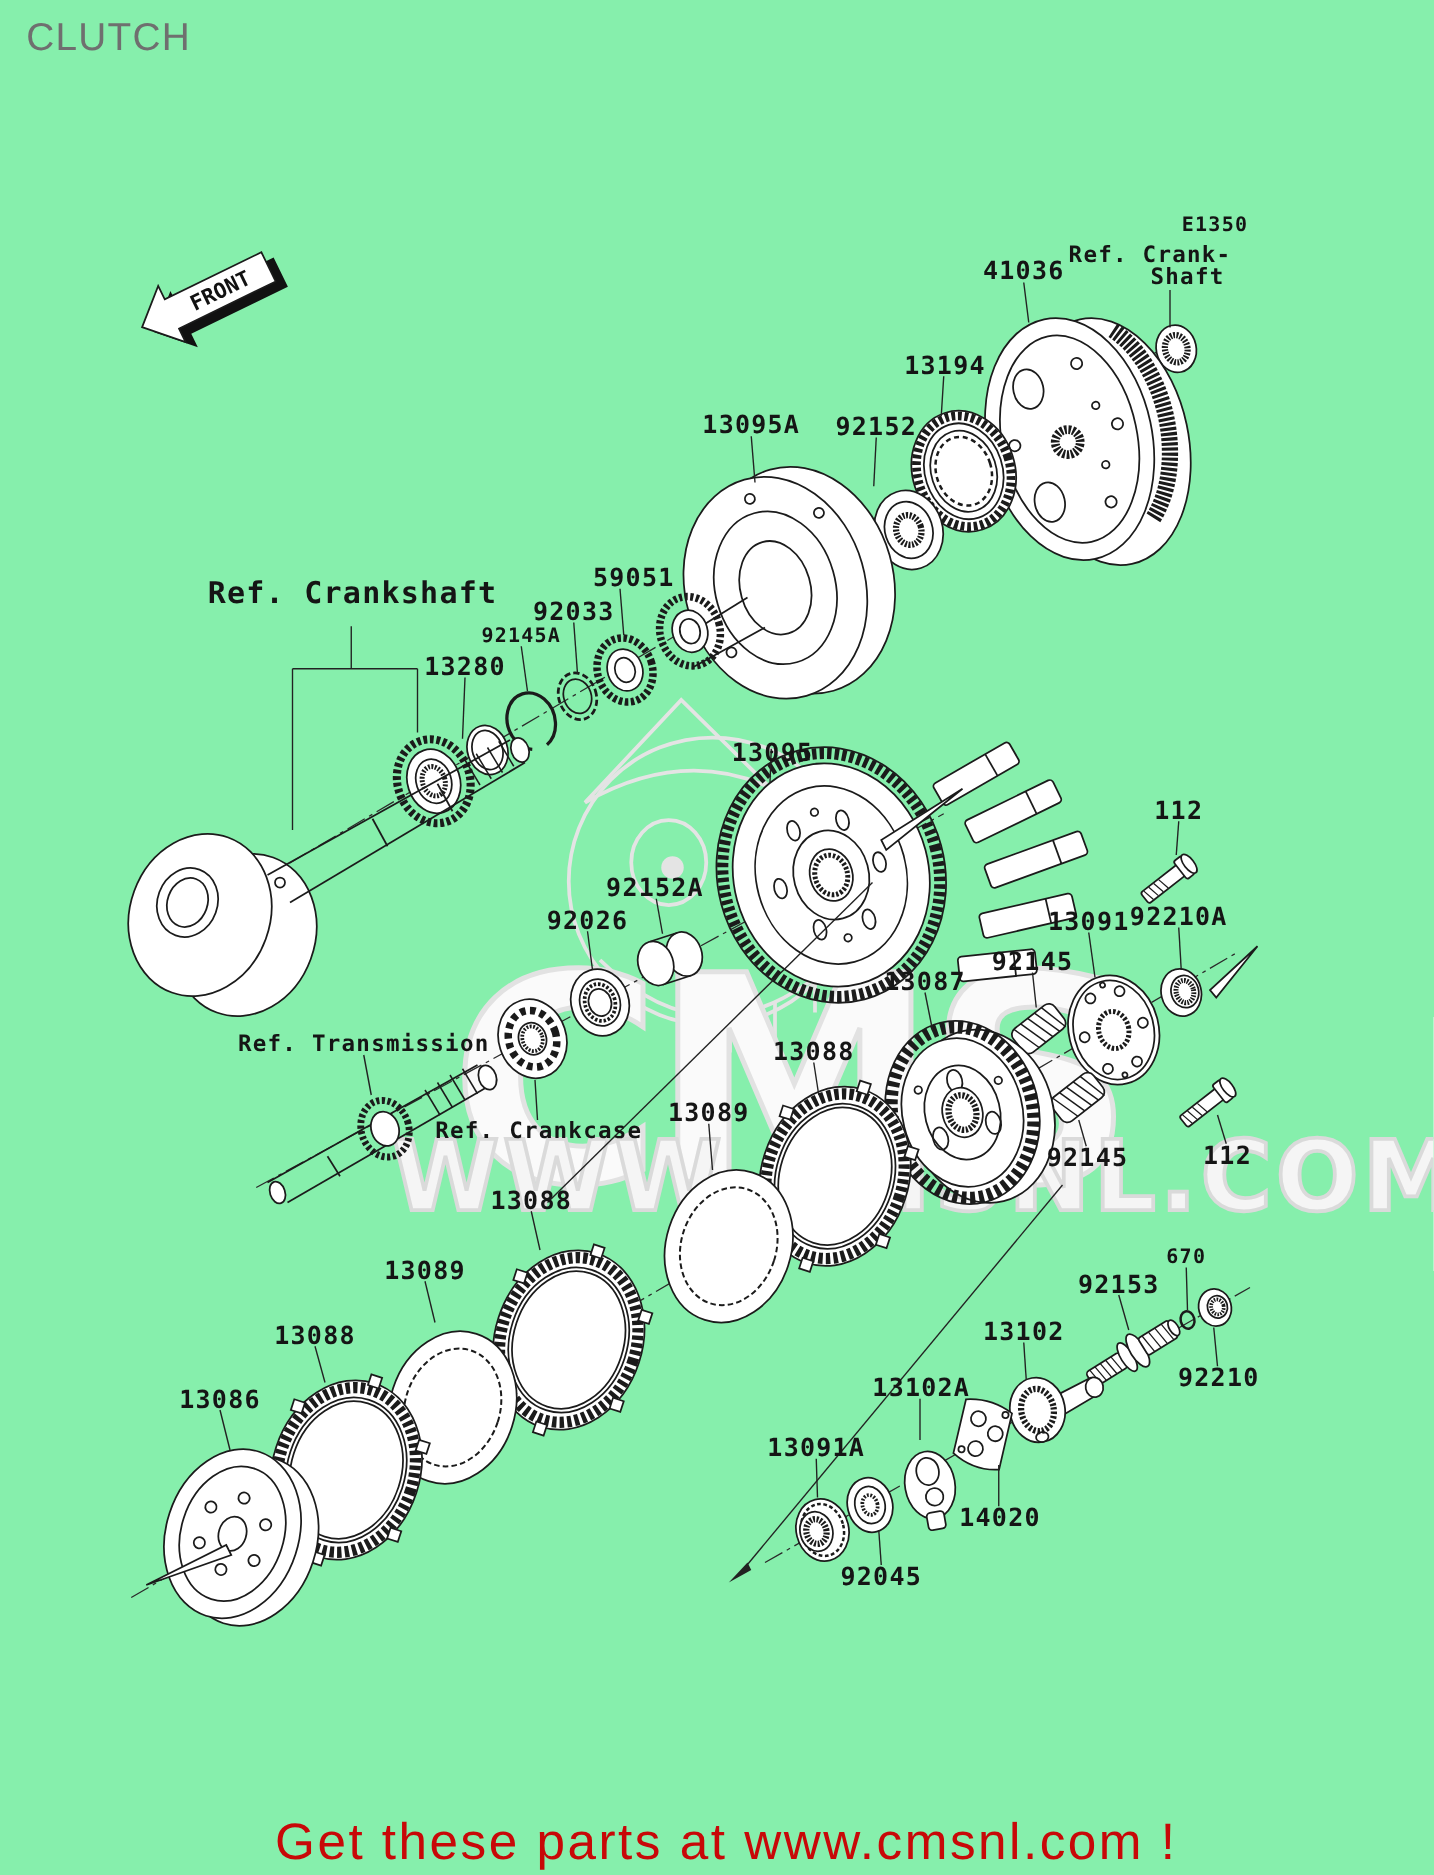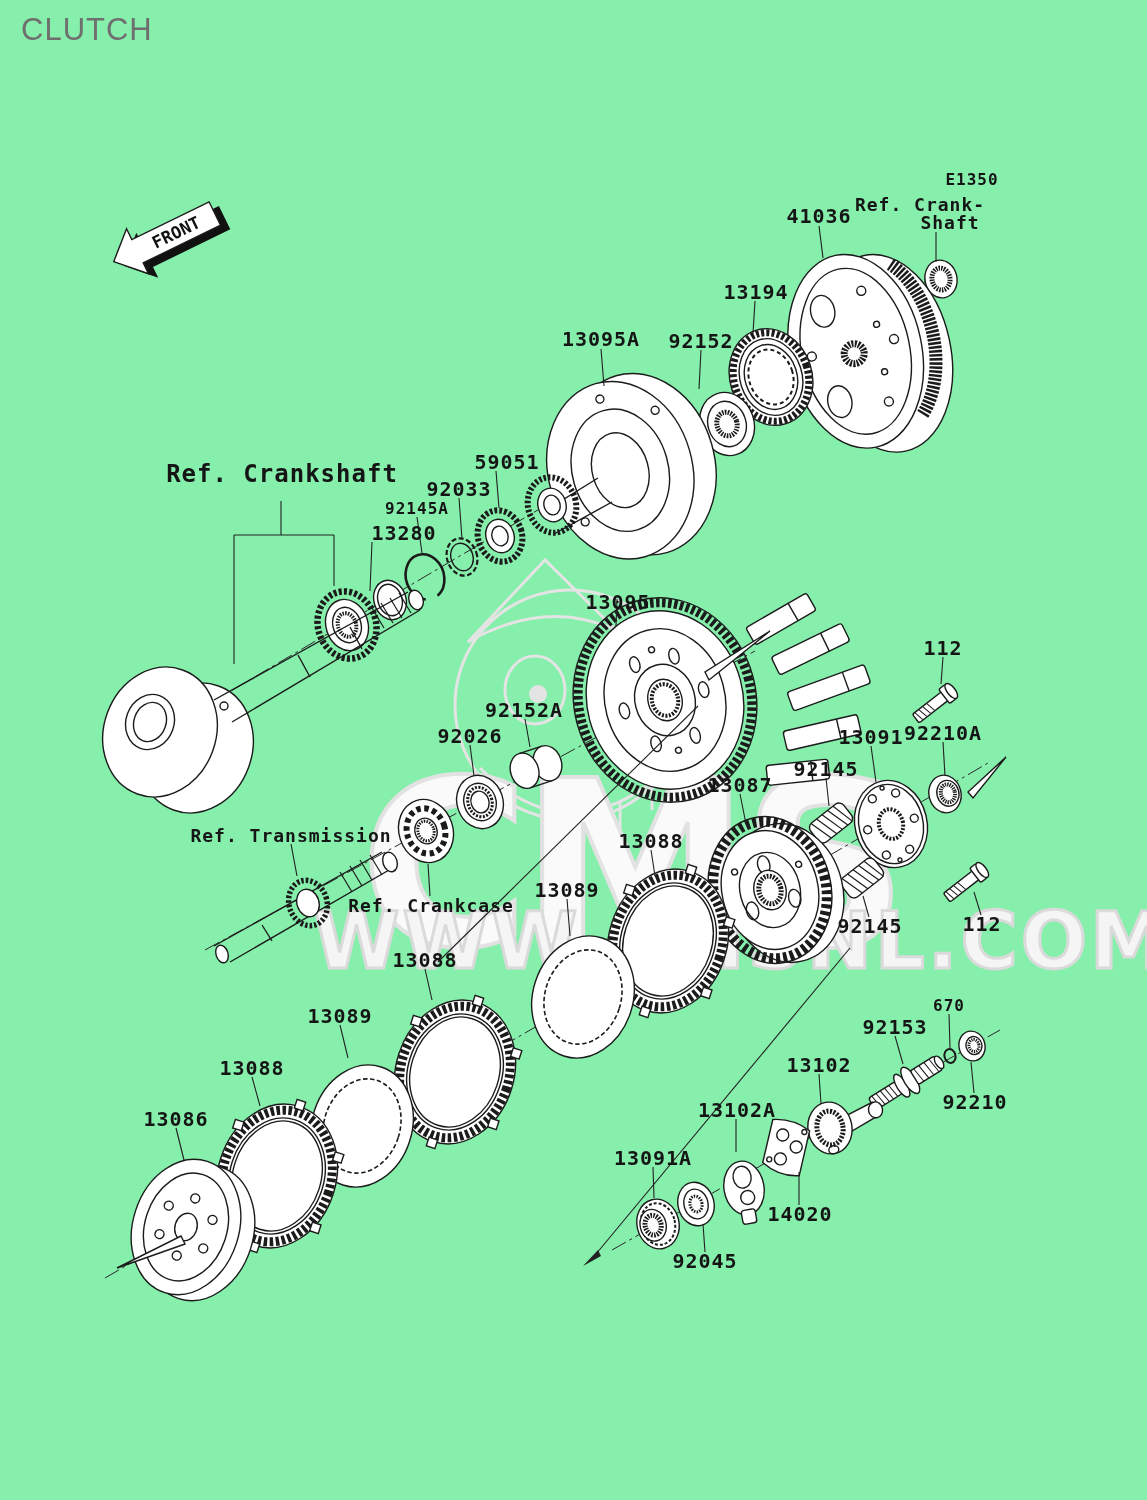--- a/index.html
+++ b/index.html
@@ -522,21 +522,21 @@
       <div class="plabel" style="left: 972px; top: 179px; font-size: 16px;">E1350</div>
       <div class="plabel" style="left: 920px; top: 204px; font-size: 18px;">Ref. Crank-</div>
       <div class="plabel" style="left: 936px; top: 222px; font-size: 18px; margin-left: 14px;">Shaft</div>
       <div class="plabel" style="left: 819px; top: 216px; font-size: 20px;">41036</div>
       <div class="plabel" style="left: 756px; top: 292px; font-size: 20px;">13194</div>
       <div class="plabel" style="left: 601px; top: 339px; font-size: 20px;">13095A</div>
       <div class="plabel" style="left: 701px; top: 341px; font-size: 20px;">92152</div>
       <div class="plabel" style="left: 496px; top: 462px; font-size: 20px; margin-left: 11px;">59051</div>
       <div class="plabel" style="left: 459px; top: 489px; font-size: 20px;">92033</div>
       <div class="plabel" style="left: 417px; top: 508px; font-size: 16px;">92145A</div>
-      <div class="plabel" style="left: 372px; top: 533px; font-size: 20px; margin-left: 32px;">13280</div>
+      <div class="plabel" style="left: 372px; top: 533px; font-size: 20px;">13280</div>
       <div class="plabel" style="left: 282px; top: 474px; font-size: 24px;">Ref. Crankshaft</div>
       <div class="plabel" style="left: 618px; top: 590px; font-size: 20px; margin-top: 12px;">13095</div>
       <div class="plabel" style="left: 524px; top: 710px; font-size: 20px;">92152A</div>
       <div class="plabel" style="left: 470px; top: 736px; font-size: 20px;">92026</div>
       <div class="plabel" style="left: 943px; top: 648px; font-size: 20px;">112</div>
       <div class="plabel" style="left: 871px; top: 737px; font-size: 20px;">13091</div>
       <div class="plabel" style="left: 943px; top: 733px; font-size: 20px;">92210A</div>
       <div class="plabel" style="left: 826px; top: 769px; font-size: 20px;">92145</div>
       <div class="plabel" style="left: 740px; top: 785px; font-size: 20px;">13087</div>
       <div class="plabel" style="left: 651px; top: 841px; font-size: 20px;">13088</div>
@@ -552,13 +552,14 @@
       <div class="plabel" style="left: 949px; top: 1005px; font-size: 16px;">670</div>
       <div class="plabel" style="left: 895px; top: 1027px; font-size: 20px;">92153</div>
       <div class="plabel" style="left: 975px; top: 1102px; font-size: 20px;">92210</div>
       <div class="plabel" style="left: 819px; top: 1065px; font-size: 20px;">13102</div>
       <div class="plabel" style="left: 737px; top: 1110px; font-size: 20px;">13102A</div>
       <div class="plabel" style="left: 653px; top: 1158px; font-size: 20px;">13091A</div>
       <div class="plabel" style="left: 800px; top: 1214px; font-size: 20px;">14020</div>
       <div class="plabel" style="left: 705px; top: 1261px; font-size: 20px;">92045</div>
     </div>
 
+  <div class="footer-banner">Get these parts at www.cmsnl.com !</div>
 </div>
 
 </body></html>

